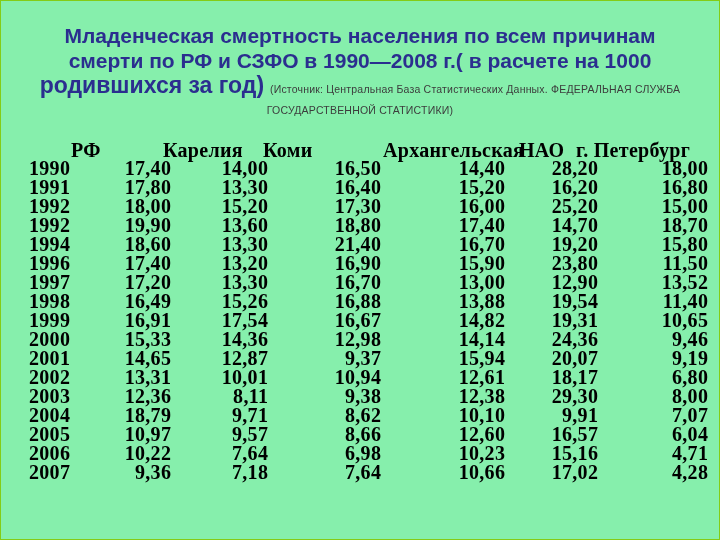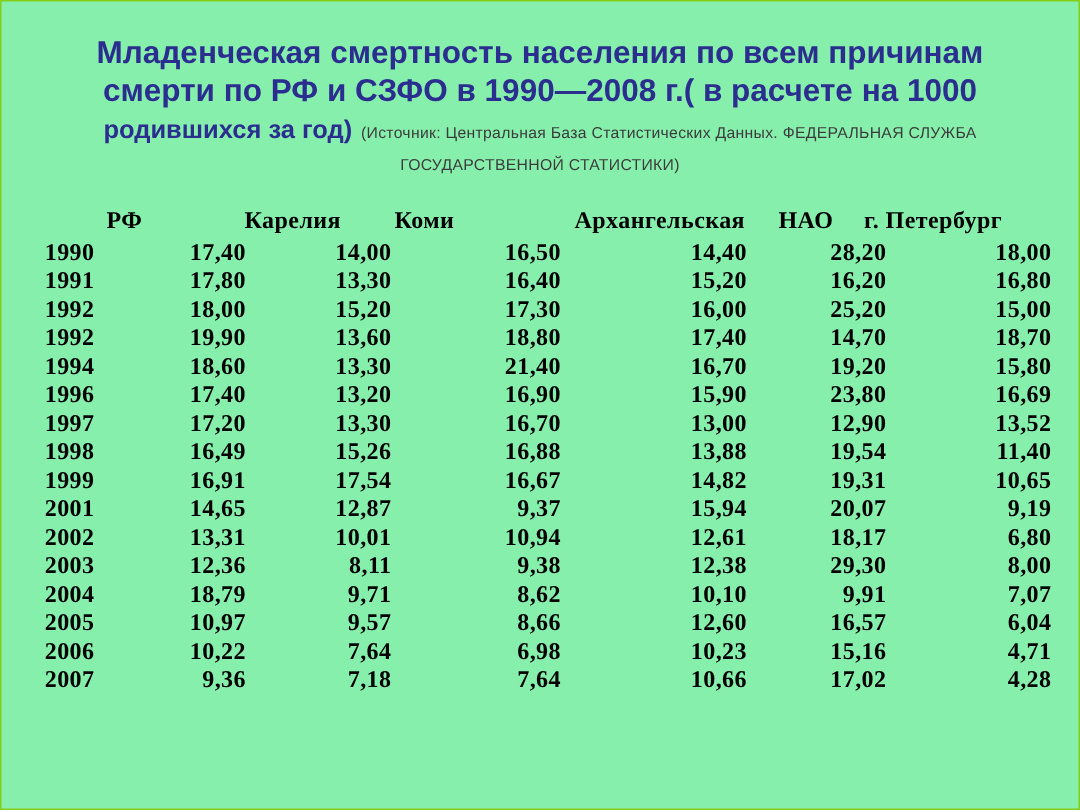--- a/index.html
+++ b/index.html
@@ -20,40 +20,40 @@
     text-align: center;
     color: #2b2e8f;
     font-weight: 700;
   }
   .title-line {
     font-size: 21px;
     line-height: 25px;
     white-space: nowrap;
   }
   .title-mixed { white-space: nowrap; }
-  .title-big { font-size: 17px; }
+  .title-big { font-size: 23px; }
   .src-note {
     font-size: 10.5px;
     font-weight: 400;
     color: #3c3c3c;
     letter-spacing: 0.2px;
   }
   .src-line2 {
     line-height: 15px;
     margin-top: 1px;
     white-space: nowrap;
   }
   .table-area {
     position: absolute;
     left: 0; top: 0;
     width: 718px; height: 538px;
     color: #000000;
     font-family: "Liberation Serif", serif;
     font-weight: 700;
-    font-size: 16px;
+    font-size: 20px;
     letter-spacing: 0.3px;
   }
   .header-row {
     position: absolute;
     top: 138px;
     left: 0;
     width: 718px;
     height: 20px;
   }
   .col-h { position: absolute; top: 0; white-space: nowrap; }
@@ -154,21 +154,21 @@
             <td>19,20</td>
             <td>15,80</td>
           </tr>
           <tr>
             <td>1996</td>
             <td>17,40</td>
             <td>13,20</td>
             <td>16,90</td>
             <td>15,90</td>
             <td>23,80</td>
-            <td>16,69</td>
+            <td>11,50</td>
           </tr>
           <tr>
             <td>1997</td>
             <td>17,20</td>
             <td>13,30</td>
             <td>16,70</td>
             <td>13,00</td>
             <td>12,90</td>
             <td>13,52</td>
           </tr>
@@ -184,20 +184,29 @@
           <tr>
             <td>1999</td>
             <td>16,91</td>
             <td>17,54</td>
             <td>16,67</td>
             <td>14,82</td>
             <td>19,31</td>
             <td>10,65</td>
           </tr>
           <tr>
+            <td>2000</td>
+            <td>15,33</td>
+            <td>14,36</td>
+            <td>12,98</td>
+            <td>14,14</td>
+            <td>24,36</td>
+            <td>9,46</td>
+          </tr>
+          <tr>
             <td>2001</td>
             <td>14,65</td>
             <td>12,87</td>
             <td>9,37</td>
             <td>15,94</td>
             <td>20,07</td>
             <td>9,19</td>
           </tr>
           <tr>
             <td>2002</td>

